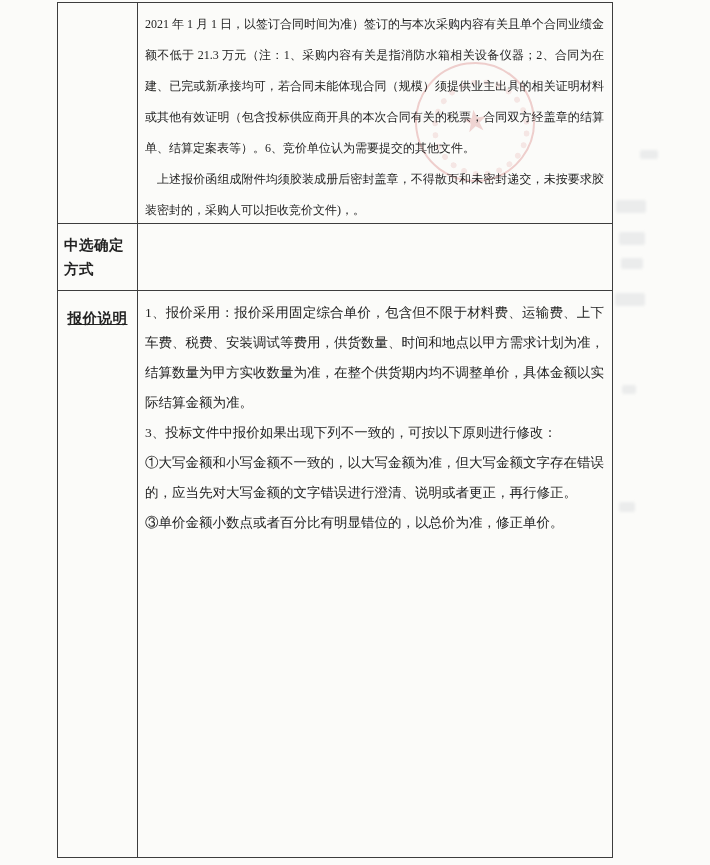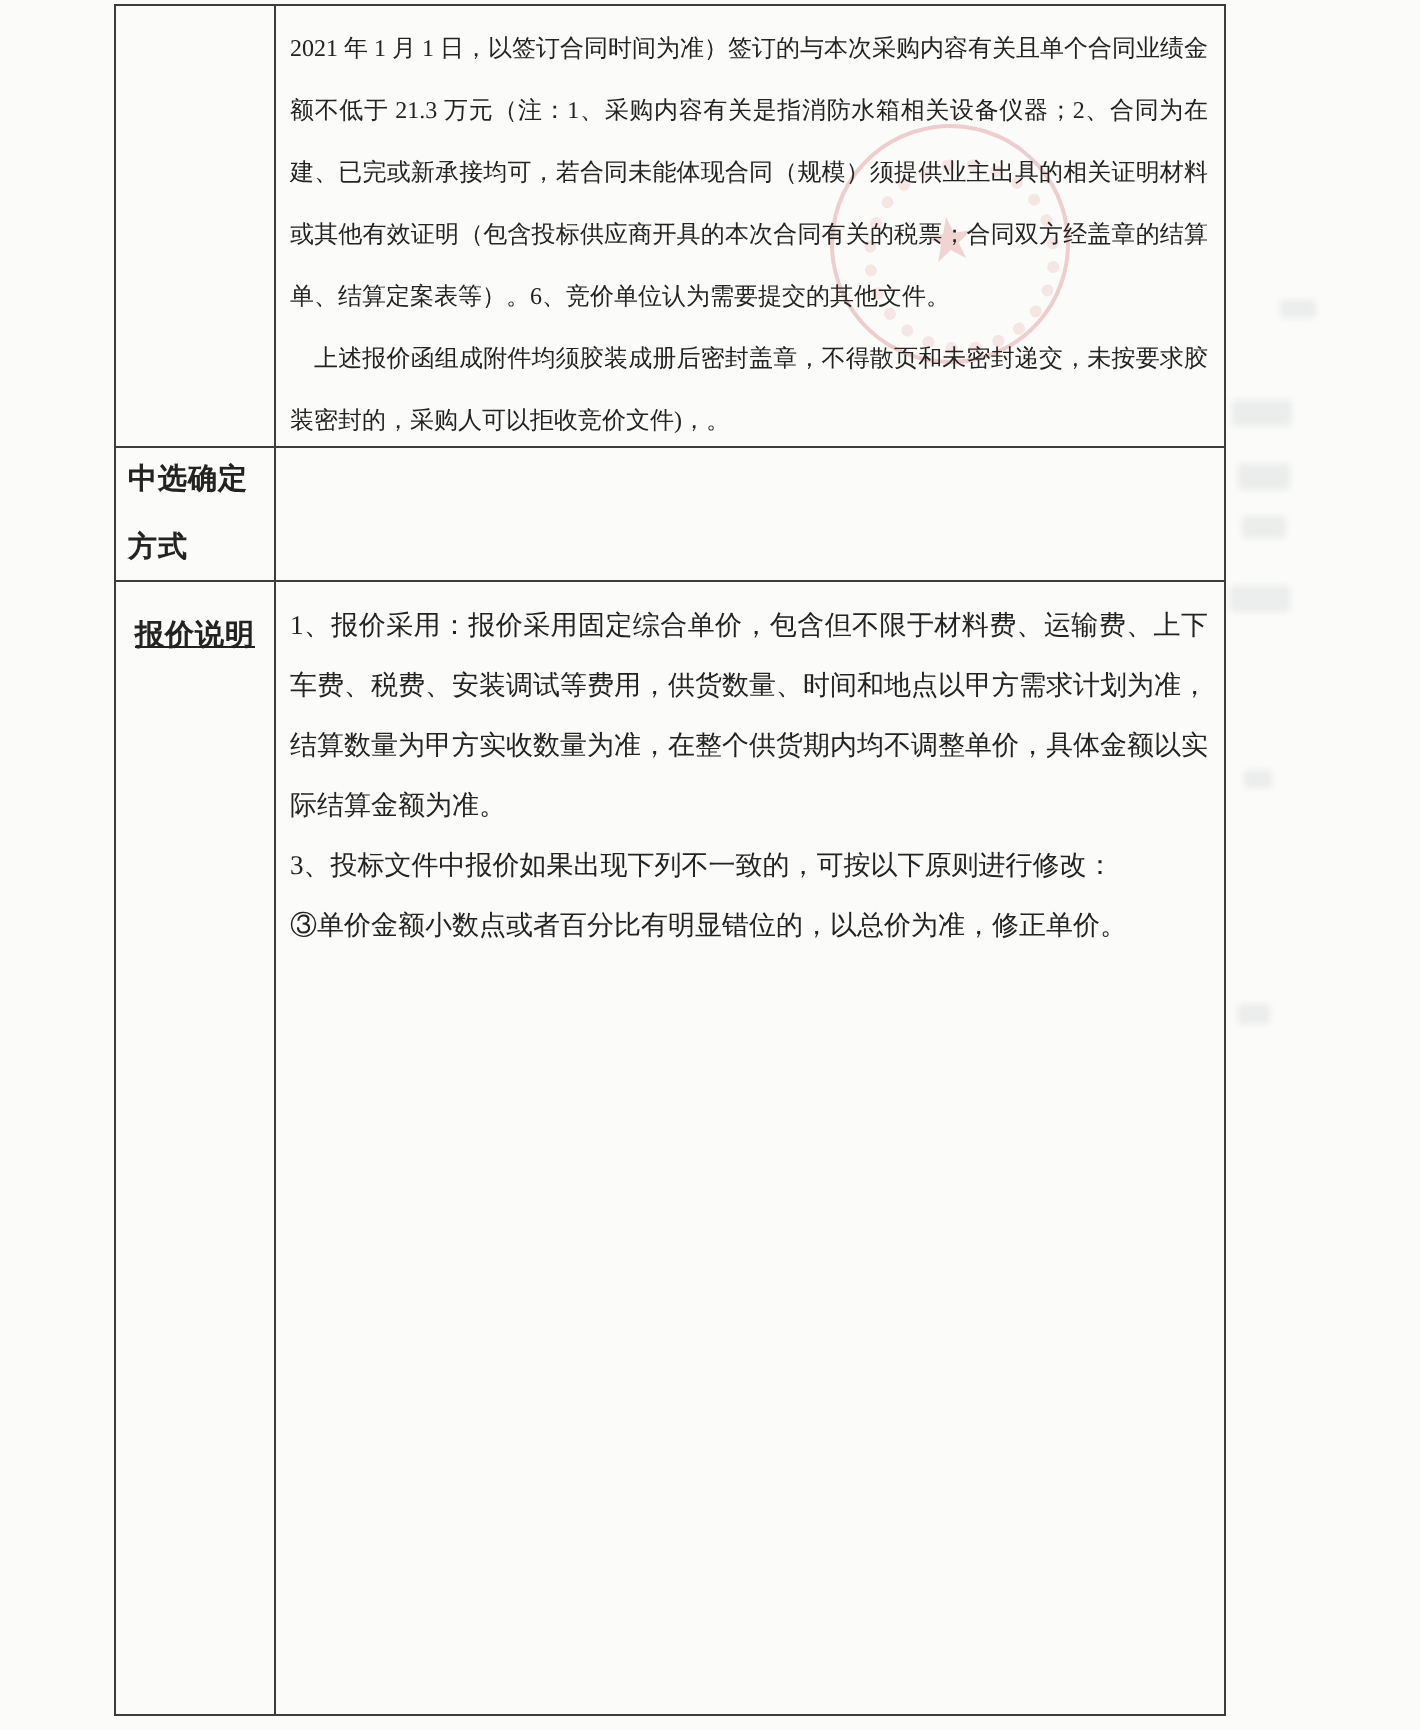--- a/index.html
+++ b/index.html
@@ -55,21 +55,21 @@
   .label-cell{
     width:80px;flex:0 0 80px;
     border-right:1.4px solid #3d3d3d;
     box-sizing:border-box;
     font-weight:bold;
     font-size:14.5px;
     letter-spacing:.5px;
   }
   .row-2 .label-cell{
     display:flex;align-items:center;
-    padding:0 4px 0 6px;line-height:34px;
+    padding:0 4px 0 6px;line-height:24px;
   }
   .row-3 .label-cell{
     padding-top:16px;text-align:center;line-height:22px;text-decoration:underline;
   }
   .content-cell{
     flex:1;box-sizing:border-box;
     text-align:justify;
     overflow:hidden;
   }
   .row-1 .content-cell{padding:6px 8px 0 7px;font-size:12px;line-height:31px;}
@@ -108,19 +108,20 @@
 
     <div class="row row-2">
       <div class="label-cell">中选确定方式</div>
     </div>
 
     <div class="row row-3">
       <div class="label-cell">报价说明</div>
       <div class="content-cell">
         <p>1、报价采用：报价采用固定综合单价，包含但不限于材料费、运输费、上下车费、税费、安装调试等费用，供货数量、时间和地点以甲方需求计划为准，结算数量为甲方实收数量为准，在整个供货期内均不调整单价，具体金额以实际结算金额为准。</p>
         <p>3、投标文件中报价如果出现下列不一致的，可按以下原则进行修改：</p>
+        <p>①大写金额和小写金额不一致的，以大写金额为准，但大写金额文字存在错误的，应当先对大写金额的文字错误进行澄清、说明或者更正，再行修正。</p>
         <p>③单价金额小数点或者百分比有明显错位的，以总价为准，修正单价。</p>
 
       </div>
     </div>
 
   </div>
 </div>
 
 </body></html>

